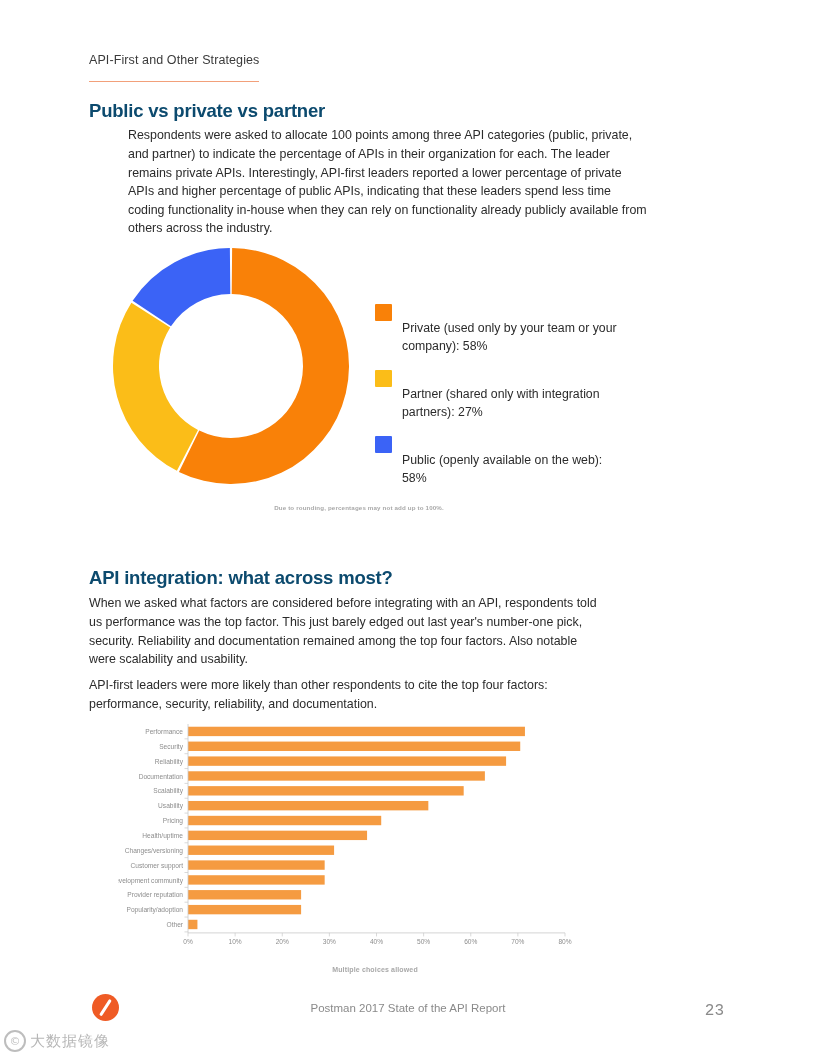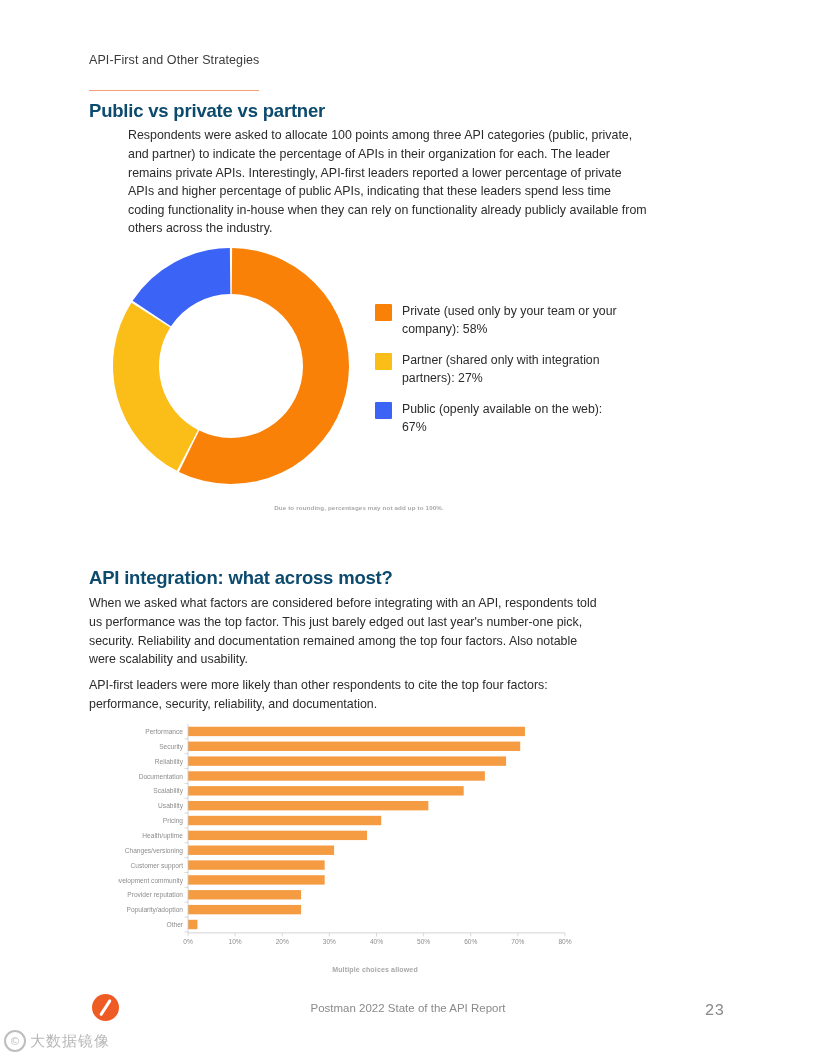--- a/index.html
+++ b/index.html
@@ -16,21 +16,21 @@
 
   .page { position: relative; width: 816px; height: 1056px; }
 
   
   .eyebrow {
     position: absolute;
     left: 89px; top: 53px;
     font-size: 12.5px;
     letter-spacing: 0.1px;
     color: #3a3a3a;
-    padding-bottom: 23px;
+    padding-bottom: 14px;
     border-bottom: 1.5px solid #f2a07a;
     display: inline-block;
   }
 
   
   .h2 {
     position: absolute;
     left: 89px;
     font-size: 18.5px;
     font-weight: bold;
@@ -73,20 +73,21 @@
     width: 17px; height: 17px;
     flex: 0 0 17px;
     margin-right: 10px;
     margin-top: 1px;
     border-radius: 1px;
   }
   .legend-text {
     font-size: 12.3px;
     line-height: 17.5px;
     color: #2b2b2b;
+    margin-top: 17px;
   }
 
   .chart-note {
     position: absolute;
     font-size: 6.2px;
     font-weight: bold;
     letter-spacing: 0.15px;
     color: #a8a8a8;
     text-align: center;
   }
@@ -182,21 +183,21 @@
     <div class="legend-row">
       <span class="legend-swatch" style="background: rgb(249, 129, 8);"></span>
       <span class="legend-text">Private (used only by your team or your company): 58%</span>
     </div>
     <div class="legend-row">
       <span class="legend-swatch" style="background: rgb(251, 189, 24);"></span>
       <span class="legend-text">Partner (shared only with integration partners): 27%</span>
     </div>
     <div class="legend-row">
       <span class="legend-swatch" style="background: rgb(59, 99, 246);"></span>
-      <span class="legend-text">Public (openly available on the web): 67%</span>
+      <span class="legend-text">Public (openly available on the web): 58%</span>
     </div>
   </div>
 
   <div class="chart-note donut-note">Due to rounding, percentages may not add up to 100%.</div>
 
   <h2 class="h2 second">API integration: what across most?</h2>
   <p class="body-copy p2">When we asked what factors are considered before integrating with an API, respondents told us performance was the top factor. This just barely edged out last year's number-one pick, security. Reliability and documentation remained among the top four factors. Also notable were scalability and usability.</p>
   <p class="body-copy p3">API-first leaders were more likely than other respondents to cite the top four factors: performance, security, reliability, and documentation.</p>
 
   <div class="barchart">
@@ -270,21 +271,21 @@
           <text x="447" y="223.9" text-anchor="middle" font-size="6.6" fill="#8d8d8d" font-family="&quot;Liberation Sans&quot;, sans-serif">80%</text>
         </g>
     </svg>
   </div>
 
   <div class="chart-note bar-note">Multiple choices allowed</div>
 
   <div class="footer-logo">
     <div class="slash"></div>
   </div>
-  <div class="footer-center">Postman 2022 State of the API Report</div>
+  <div class="footer-center">Postman 2017 State of the API Report</div>
   <div class="footer-page">23</div>
 
   <div class="watermark">
     <span class="wm-badge">©</span>
     <span class="wm-text">大数据镜像</span>
   </div>
 
 </div>
 
 </body></html>

